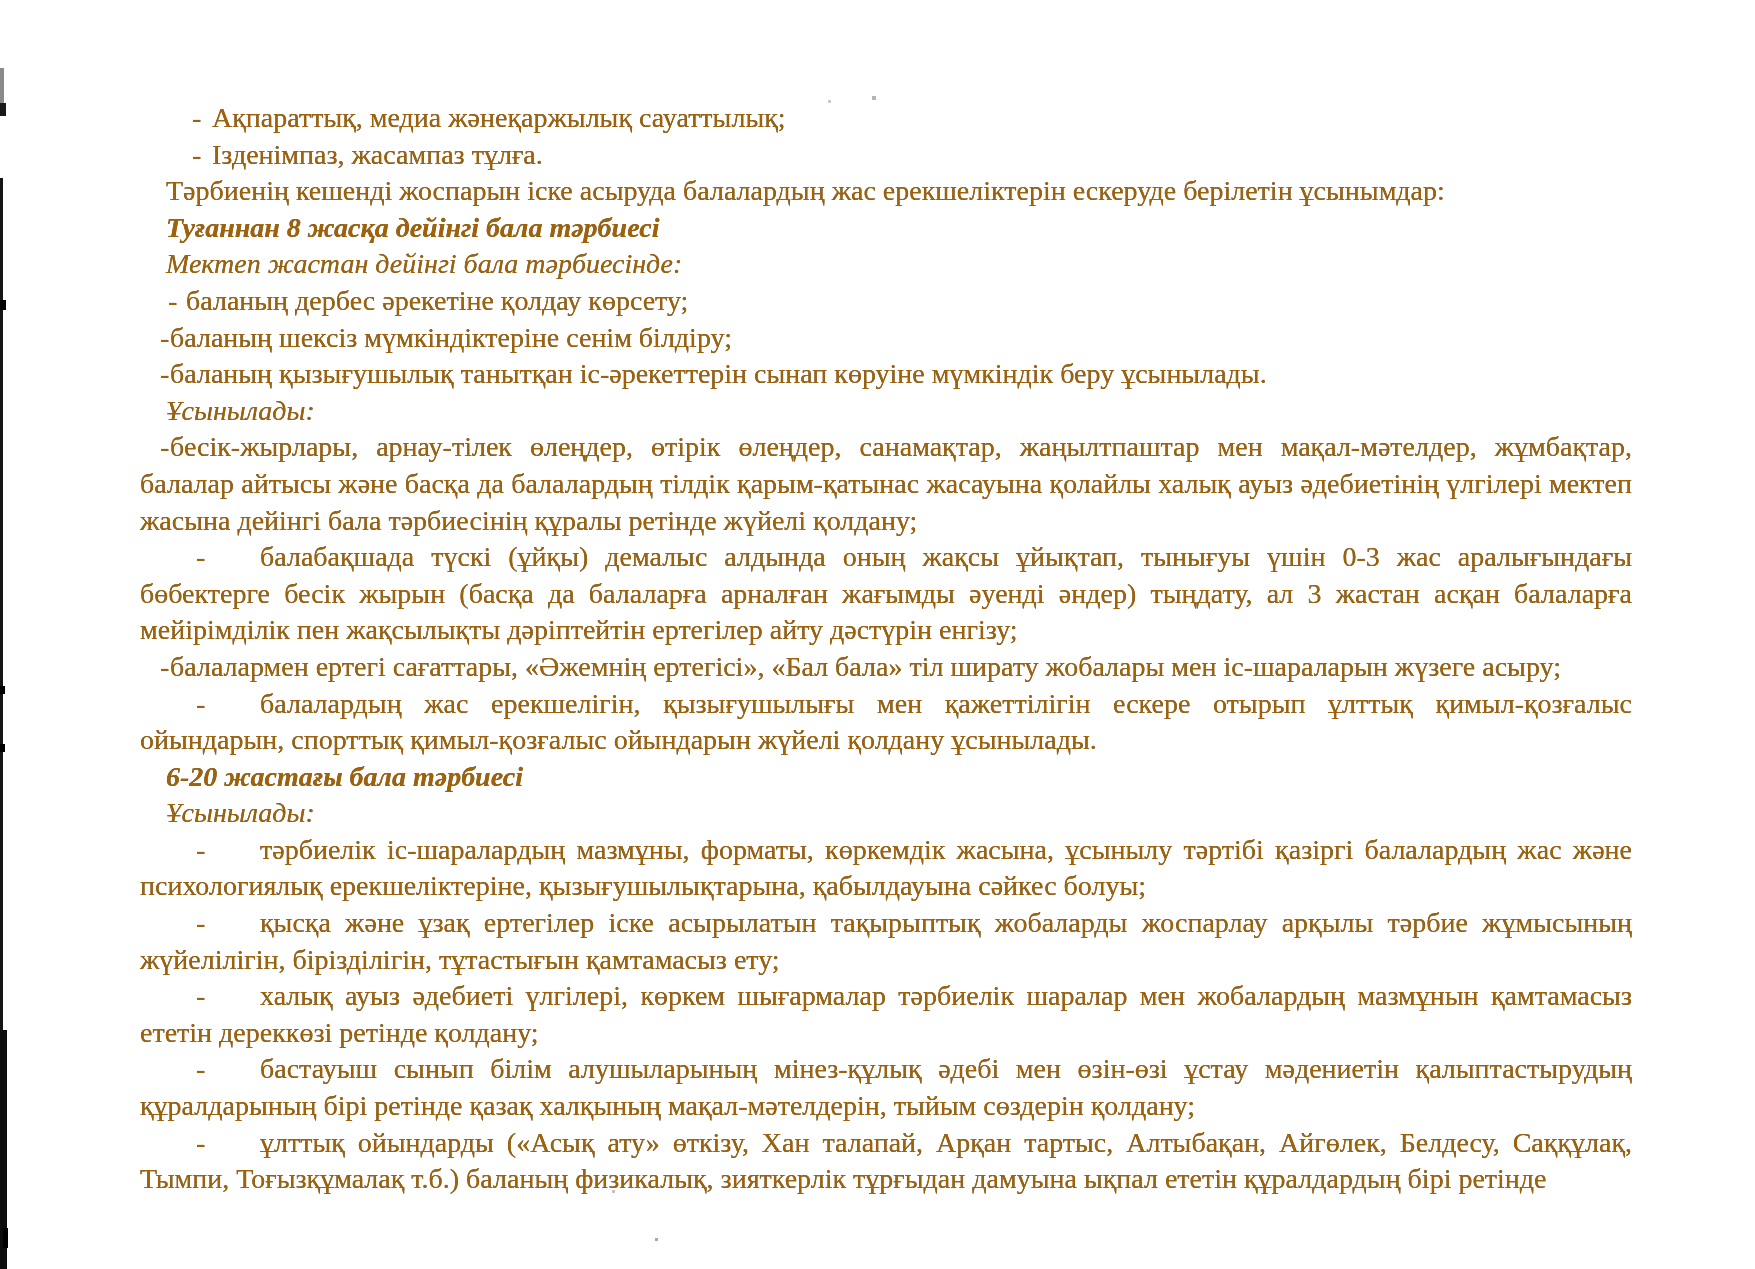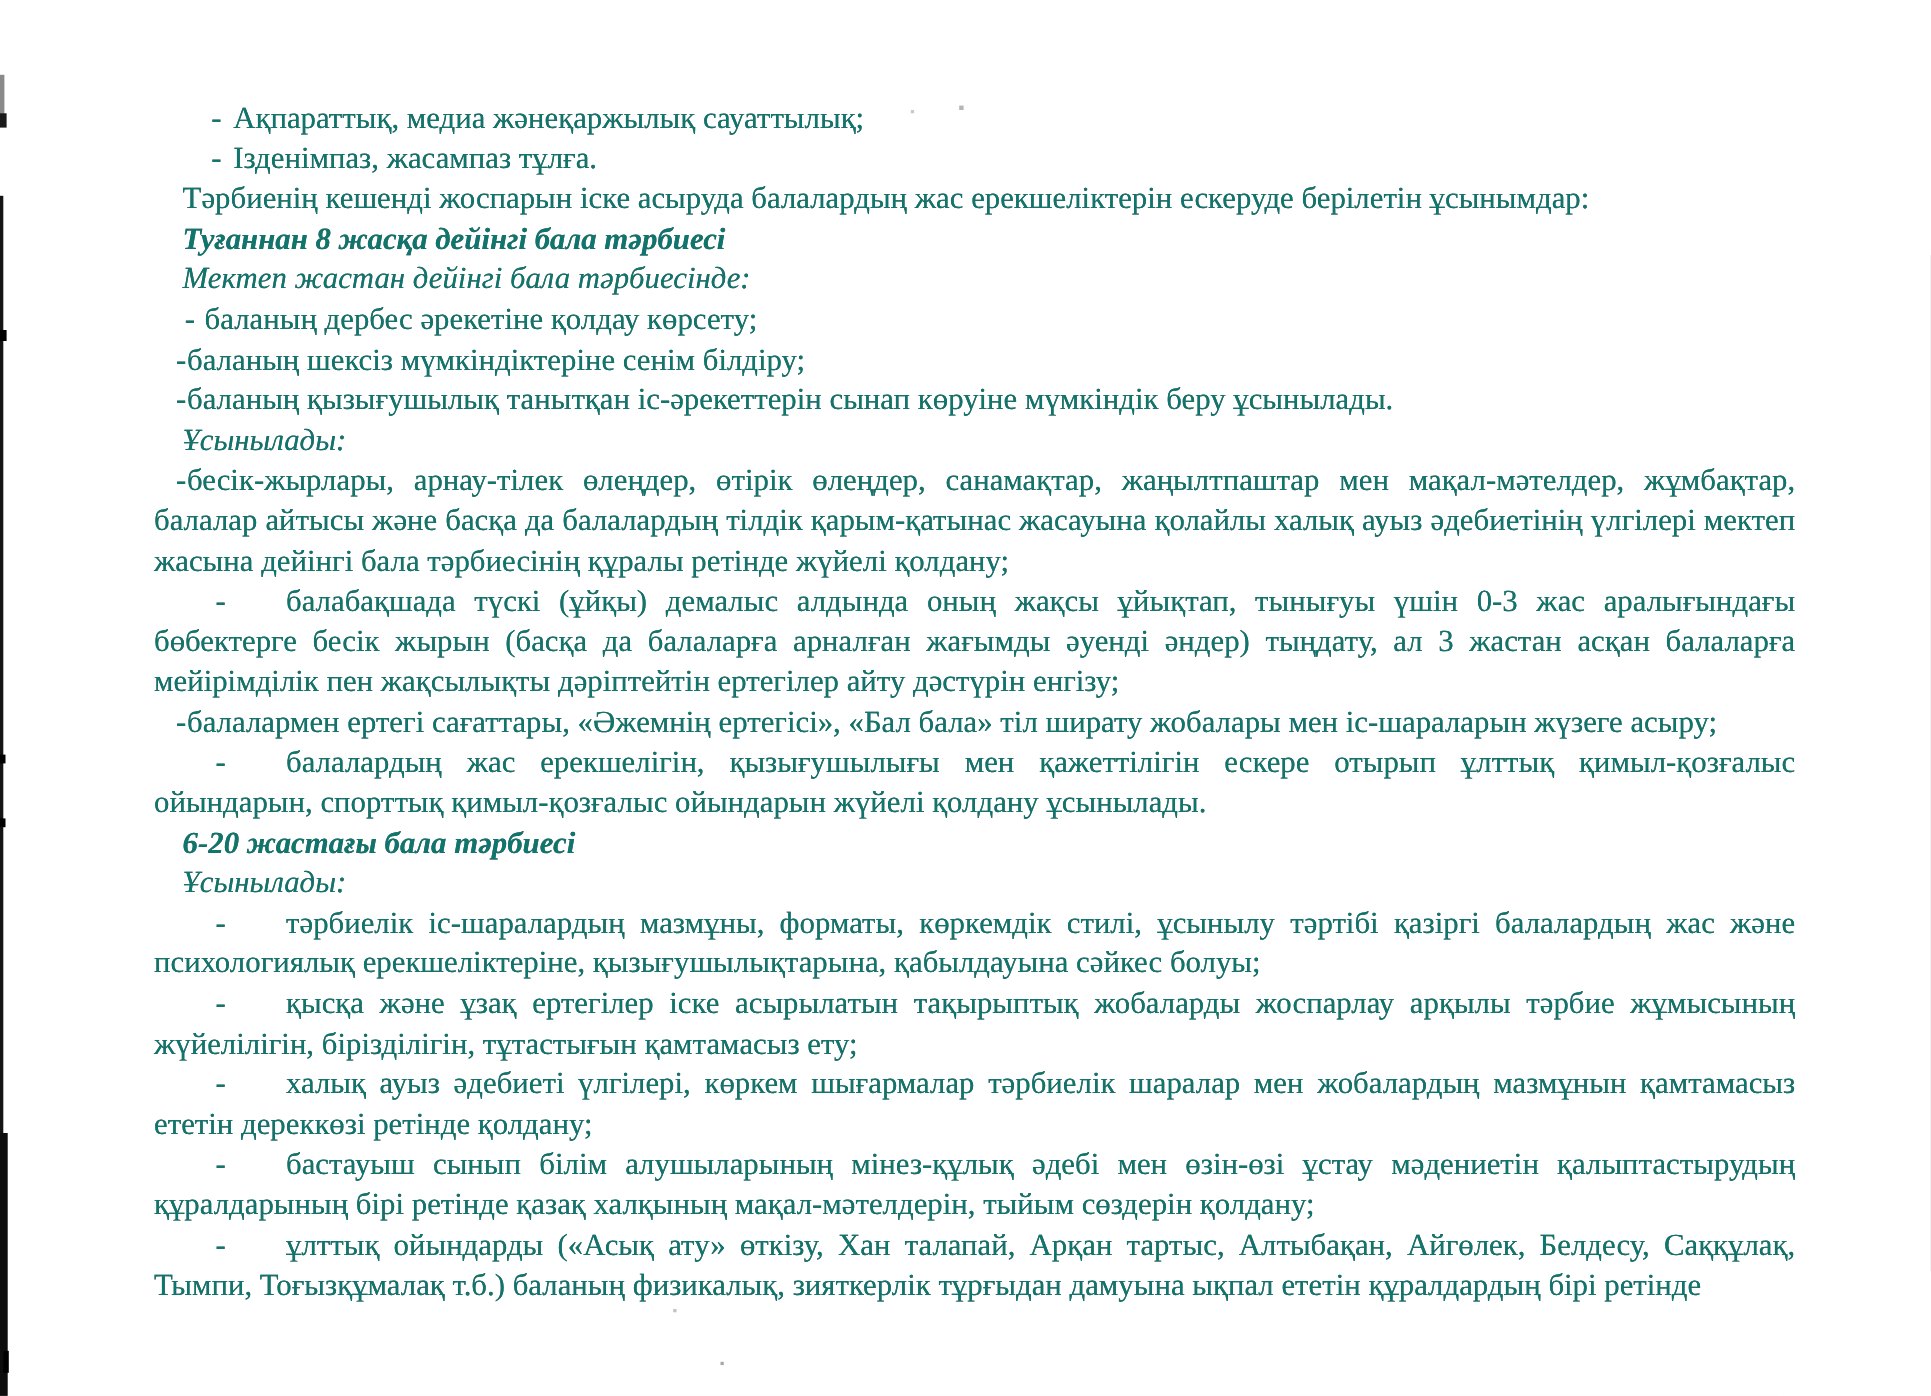--- a/index.html
+++ b/index.html
@@ -5,25 +5,25 @@
   html,body { margin:0; padding:0; background:#e8e8e8; }
   .page {
     position:relative;
     width:1755px; height:1269px;
     background:#ffffff;
     overflow:hidden;
     font-family:"Liberation Serif", serif;
   }
   .text-block {
     position:absolute;
-    left:140px; top:90px;
+    left:140px; top:100px;
     width:1492px;
     font-size:28px;
     line-height:36.6px;
-    color:#0f766e;
+    color:#a16207;
     text-align:justify;
     text-shadow:0 0 0.5px rgba(0,0,0,0.65);
   }
   .text-block p { margin:0; padding:0; }
   .marker { display:inline-block; }
   .p-bullet   { text-indent:26px; }
   .p-bullet .marker   { width:46px; }
   .p-indent   { text-indent:26px; }
   .p-heading  { text-indent:26px; font-weight:bold; font-style:italic; }
   .p-label    { text-indent:26px; font-style:italic; }
@@ -75,19 +75,19 @@
       <p class="p-dash-s"><span class="marker">-</span><span>баланың дербес әрекетіне қолдау көрсету;</span></p>
       <p class="p-dash"><span class="marker">-</span><span>баланың шексіз мүмкіндіктеріне сенім білдіру;</span></p>
       <p class="p-dash"><span class="marker">-</span><span>баланың қызығушылық танытқан іс-әрекеттерін сынап көруіне мүмкіндік беру ұсынылады.</span></p>
       <p class="p-label"><span>Ұсынылады:</span></p>
       <p class="p-dash"><span class="marker">-</span><span>бесік-жырлары, арнау-тілек өлеңдер, өтірік өлеңдер, санамақтар, жаңылтпаштар мен мақал-мәтелдер, жұмбақтар, балалар айтысы және басқа да балалардың тілдік қарым-қатынас жасауына қолайлы халық ауыз әдебиетінің үлгілері мектеп жасына дейінгі бала тәрбиесінің құралы ретінде жүйелі қолдану;</span></p>
       <p class="p-dash-tab"><span class="marker">-</span><span>балабақшада түскі (ұйқы) демалыс алдында оның жақсы ұйықтап, тынығуы үшін 0-3 жас аралығындағы бөбектерге бесік жырын (басқа да балаларға арналған жағымды әуенді әндер) тыңдату, ал 3 жастан асқан балаларға мейірімділік пен жақсылықты дәріптейтін ертегілер айту дәстүрін енгізу;</span></p>
       <p class="p-dash"><span class="marker">-</span><span>балалармен ертегі сағаттары, «Әжемнің ертегісі», «Бал бала» тіл ширату жобалары мен іс-шараларын жүзеге асыру;</span></p>
       <p class="p-dash-tab"><span class="marker">-</span><span>балалардың жас ерекшелігін, қызығушылығы мен қажеттілігін ескере отырып ұлттық қимыл-қозғалыс ойындарын, спорттық қимыл-қозғалыс ойындарын жүйелі қолдану ұсынылады.</span></p>
       <p class="p-heading"><span>6-20 жастағы бала тәрбиесі</span></p>
       <p class="p-label"><span>Ұсынылады:</span></p>
-      <p class="p-dash-tab"><span class="marker">-</span><span>тәрбиелік іс-шаралардың мазмұны, форматы, көркемдік стилі, ұсынылу тәртібі қазіргі балалардың жас және психологиялық ерекшеліктеріне, қызығушылықтарына, қабылдауына сәйкес болуы;</span></p>
+      <p class="p-dash-tab"><span class="marker">-</span><span>тәрбиелік іс-шаралардың мазмұны, форматы, көркемдік жасына, ұсынылу тәртібі қазіргі балалардың жас және психологиялық ерекшеліктеріне, қызығушылықтарына, қабылдауына сәйкес болуы;</span></p>
       <p class="p-dash-tab"><span class="marker">-</span><span>қысқа және ұзақ ертегілер іске асырылатын тақырыптық жобаларды жоспарлау арқылы тәрбие жұмысының жүйелілігін, бірізділігін, тұтастығын қамтамасыз ету;</span></p>
       <p class="p-dash-tab"><span class="marker">-</span><span>халық ауыз әдебиеті үлгілері, көркем шығармалар тәрбиелік шаралар мен жобалардың мазмұнын қамтамасыз ететін дереккөзі ретінде қолдану;</span></p>
       <p class="p-dash-tab"><span class="marker">-</span><span>бастауыш сынып білім алушыларының мінез-құлық әдебі мен өзін-өзі ұстау мәдениетін қалыптастырудың құралдарының бірі ретінде қазақ халқының мақал-мәтелдерін, тыйым сөздерін қолдану;</span></p>
       <p class="p-dash-tab"><span class="marker">-</span><span>ұлттық ойындарды («Асық ату» өткізу, Хан талапай, Арқан тартыс, Алтыбақан, Айгөлек, Белдесу, Саққұлақ, Тымпи, Тоғызқұмалақ т.б.) баланың физикалық, зияткерлік тұрғыдан дамуына ықпал ететін құралдардың бірі ретінде</span></p>
     </div>
 </div>
 
 </body></html>

